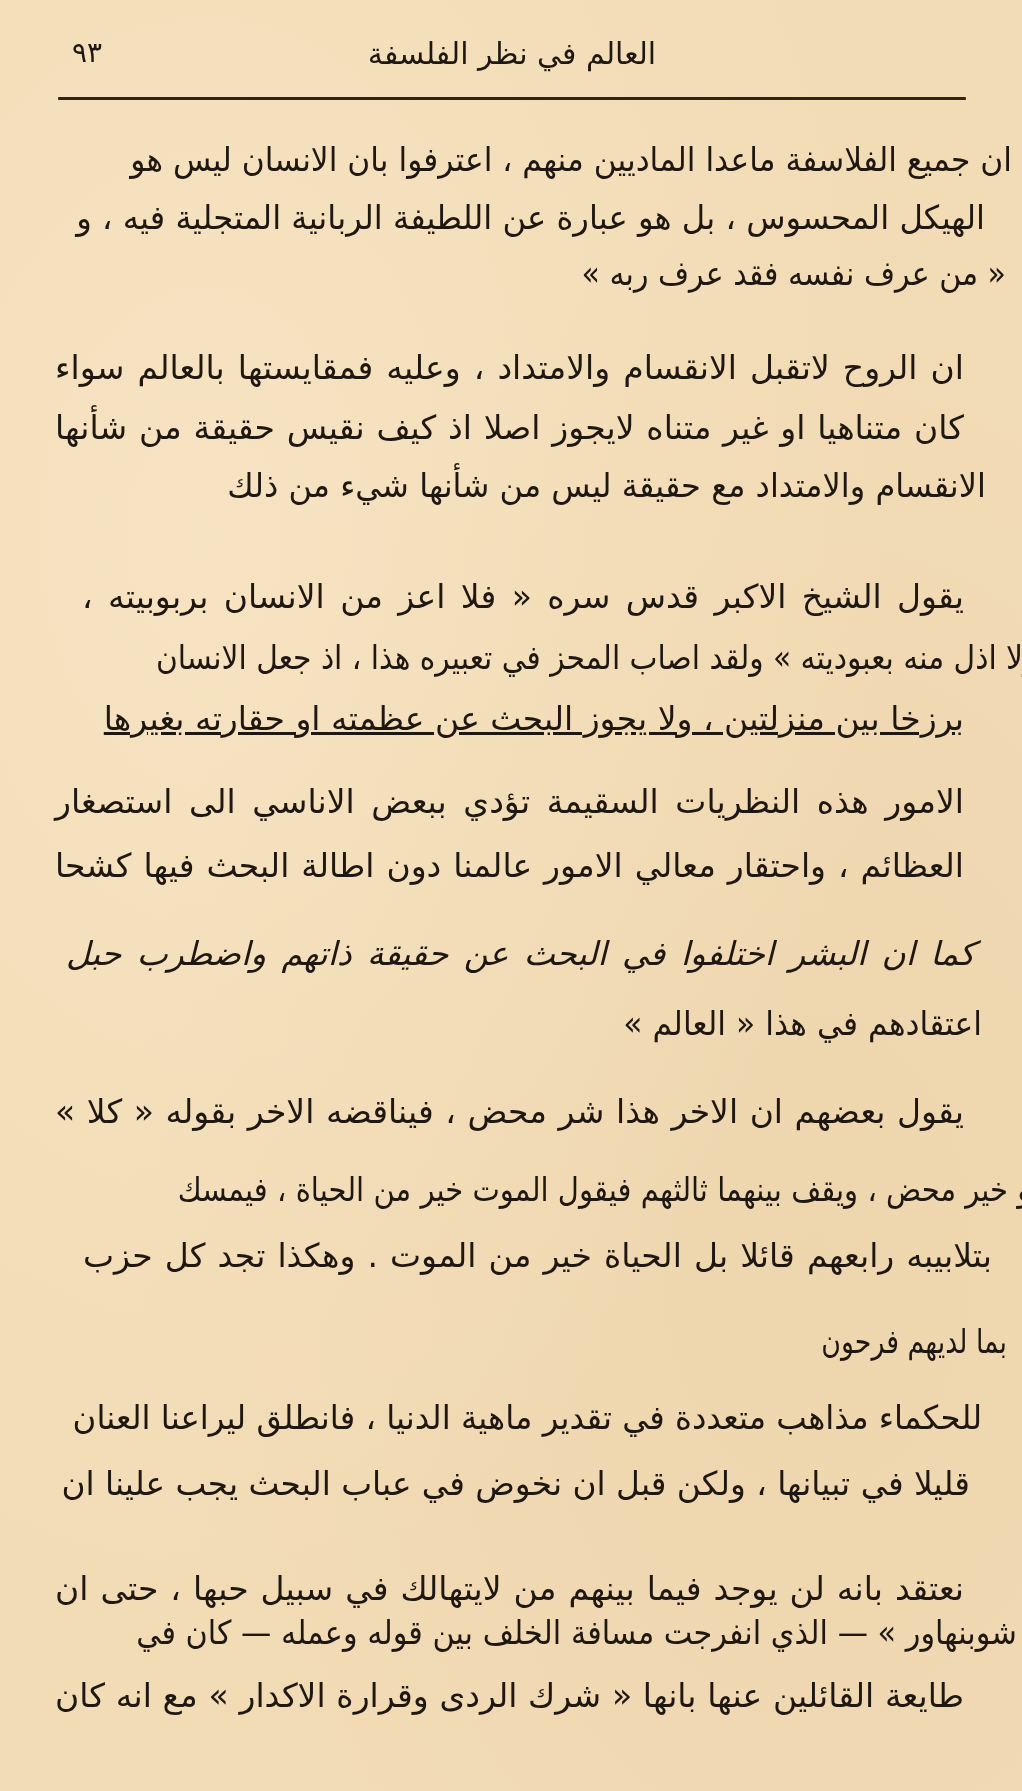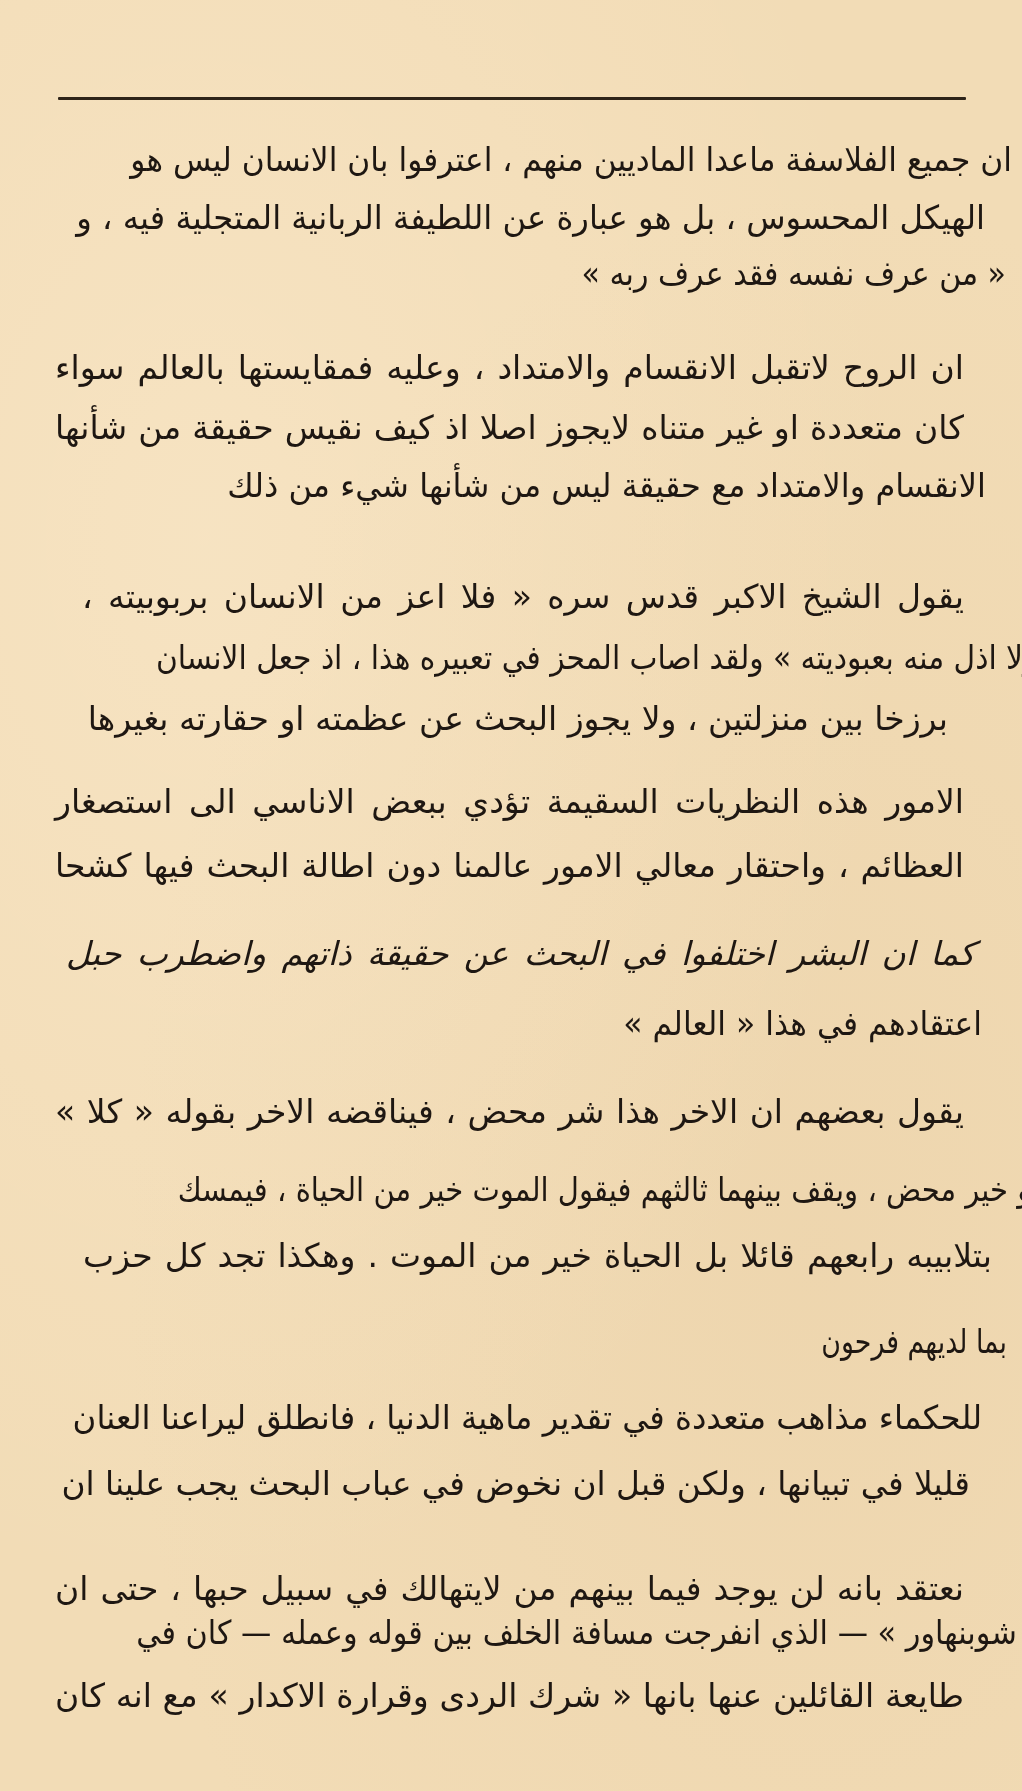--- a/index.html
+++ b/index.html
@@ -33,32 +33,36 @@
     text-align-last: justify; white-space: nowrap;
     font-size: 33px; line-height: 44px; height: 44px;
     font-family: "DejaVu Sans", sans-serif;
   }
   .line.short { text-align-last: right; }
 </style>
 </head>
 <body>
 
 <div class="page">
+  <div class="header">
+    <span class="page-num">٩٣</span>
+    <div class="running-title">العالم في نظر الفلسفة</div>
+  </div>
   <div class="rule"></div>
 
   <div class="body-text" id="body-text">
       <div class="line" style="top: 138px; left: 82px; width: 930px; transform-origin: right center; transform: scaleX(0.948);">ان جميع الفلاسفة ماعدا الماديين منهم ، اعترفوا بان الانسان ليس هو</div>
       <div class="line" style="top: 196px; left: 55px; width: 930px; transform-origin: right center; transform: scaleX(0.977);">الهيكل المحسوس ، بل هو عبارة عن اللطيفة الربانية المتجلية فيه ، و</div>
       <div class="line short" style="top: 252px; left: 540px; width: 466px; transform-origin: right center; transform: scaleX(0.91);">« من عرف نفسه فقد عرف ربه »</div>
       <div class="line" style="top: 346px; left: 55px; width: 909px;">ان الروح لاتقبل الانقسام والامتداد ، وعليه فمقايستها بالعالم سواء</div>
-      <div class="line" style="top: 406px; left: 55px; width: 909px;">كان متعددة او غير متناه لايجوز اصلا اذ كيف نقيس حقيقة من شأنها</div>
+      <div class="line" style="top: 406px; left: 55px; width: 909px;">كان متناهيا او غير متناه لايجوز اصلا اذ كيف نقيس حقيقة من شأنها</div>
       <div class="line short" style="top: 464px; left: 205px; width: 781px; transform-origin: right center; transform: scaleX(0.972);">الانقسام والامتداد مع حقيقة ليس من شأنها شيء من ذلك</div>
       <div class="line" style="top: 575px; left: 82px; width: 882px;">يقول الشيخ الاكبر قدس سره « فلا اعز من الانسان بربوبيته ،</div>
       <div class="line" style="top: 636px; left: 55px; width: 1010px; transform-origin: right center; transform: scaleX(0.9);">« ولا اذل منه بعبوديته » ولقد اصاب المحز في تعبيره هذا ، اذ جعل الانسان</div>
-      <div class="line short" style="top: 697px; left: 84px; width: 864px;">برزخا بين منزلتين ، ولا يجوز البحث عن عظمته او حقارته بغيرها</div>
+      <div class="line short" style="top: 697px; left: 100px; width: 864px; text-decoration: underline;">برزخا بين منزلتين ، ولا يجوز البحث عن عظمته او حقارته بغيرها</div>
       <div class="line" style="top: 780px; left: 55px; width: 909px;">الامور هذه النظريات السقيمة تؤدي ببعض الاناسي الى استصغار</div>
       <div class="line" style="top: 844px; left: 55px; width: 909px;">العظائم ، واحتقار معالي الامور عالمنا دون اطالة البحث فيها كشحا</div>
       <div class="line" style="top: 932px; left: 66px; width: 909px; font-style: italic;">كما ان البشر اختلفوا في البحث عن حقيقة ذاتهم واضطرب حبل</div>
       <div class="line short" style="top: 1002px; left: 605px; width: 377px; transform-origin: right center; transform: scaleX(0.952);">اعتقادهم في هذا « العالم »</div>
       <div class="line" style="top: 1090px; left: 55px; width: 909px;">يقول بعضهم ان الاخر هذا شر محض ، فيناقضه الاخر بقوله « كلا »</div>
       <div class="line" style="top: 1168px; left: 55px; width: 1032px; transform-origin: right center; transform: scaleX(0.881);">بل هو خير محض ، ويقف بينهما ثالثهم فيقول الموت خير من الحياة ، فيمسك</div>
       <div class="line" style="top: 1234px; left: 55px; width: 909px; margin-left: 28px;">بتلابيبه رابعهم قائلا بل الحياة خير من الموت . وهكذا تجد كل حزب</div>
       <div class="line short" style="top: 1320px; left: 778px; width: 229px; transform-origin: right center; transform: scaleX(0.812);">بما لديهم فرحون</div>
       <div class="line" style="top: 1396px; left: 55px; width: 927px; transform-origin: right center; transform: scaleX(0.981);">للحكماء مذاهب متعددة في تقدير ماهية الدنيا ، فانطلق ليراعنا العنان</div>
       <div class="line" style="top: 1462px; left: 55px; width: 915px; transform-origin: right center; transform: scaleX(0.993);">قليلا في تبيانها ، ولكن قبل ان نخوض في عباب البحث يجب علينا ان</div>

